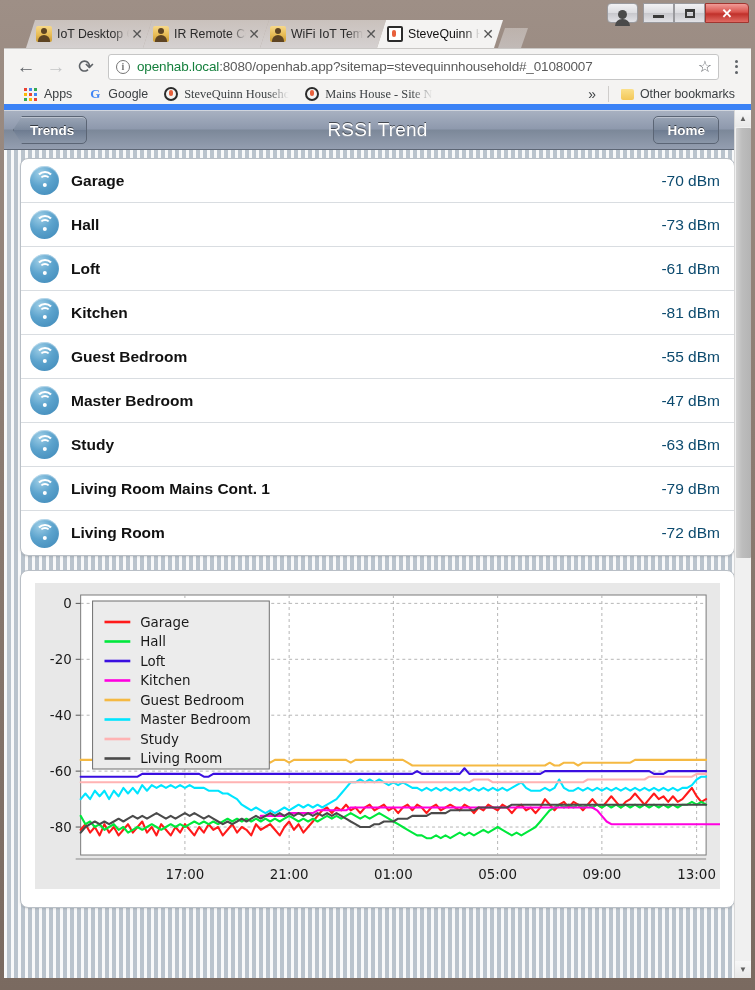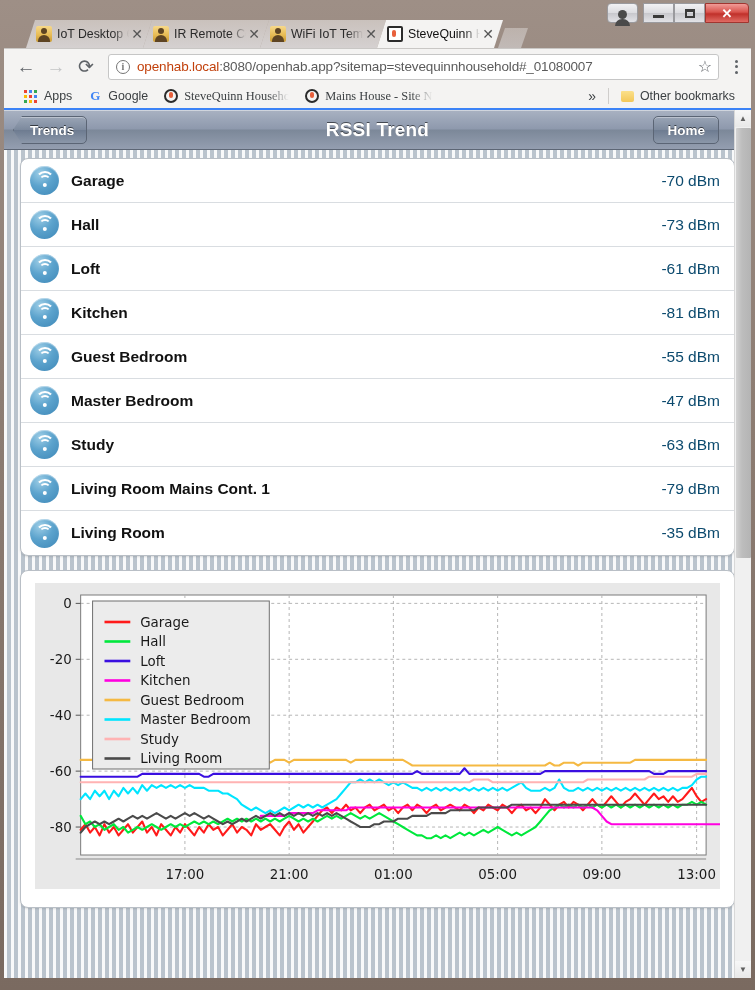--- a/index.html
+++ b/index.html
@@ -124,29 +124,29 @@
     flex: 1; height: 26px; margin: 0 6px;
     background: #fff; border: 1px solid #c6c6c6; border-radius: 3px;
     display: flex; align-items: center; padding: 0 6px 0 7px;
   }
   #infoicon {
     width: 14px; height: 14px; border-radius:50%; border:1.4px solid #757575;
     color:#757575; font-size:10px; line-height:11px; text-align:center;
     flex:0 0 14px; margin-right: 7px; font-family:"Liberation Serif",serif; font-weight:bold;
   }
   #urltext { font-size: 13.5px; color:#5b5b5b; white-space:nowrap; letter-spacing:-.15px; }
-  #urltext .host { color:#c2410c; }
+  #urltext .host { color:#15803d; }
   #star { font-size: 16px; color:#5f6368; margin-left:auto; padding-left:6px;}
   #kebab { width:18px;display:flex;flex-direction:column;align-items:center;gap:2.5px;}
   #kebab i { width:3px;height:3px;border-radius:50%;background:#5f6368;display:block;}
 
   
   #bookmarks {
     height: 26px; display:flex; align-items:center; padding: 0 8px 0 12px;
-    font-size: 12.4px; color:#3c4043; gap: 0px; border-bottom:2px solid #3b82f6;
+    font-size: 12.4px; color:#3c4043; gap: 0px; border-bottom:6px solid #3b82f6;
   }
   .bmk { display:flex;align-items:center; padding: 0 8px; height:22px; white-space:nowrap; }
   .bmk .bl { overflow:hidden; }
   .apps-grid { display:grid;grid-template-columns:repeat(3,3px);gap:2px;margin-right:7px; }
   .apps-grid i { width:3px;height:3px;display:block; }
   .gicon{
     width:14px;height:14px;margin-right:6px;font-weight:bold;font-size:13px;
     font-family:"Liberation Serif",serif; color:#4285f4; line-height:14px; text-align:center;
   }
   .ohicon{
@@ -179,21 +179,21 @@
 
   
   #ohheader {
     height: 40px; position: relative;
     background: linear-gradient(180deg,#a9b2c2 0%, #8e99ad 48%, #7c8899 52%, #949eb0 100%);
     border-bottom: 1px solid #5d6675;
     box-shadow: inset 0 1px 0 rgba(255,255,255,.45);
   }
   #ohtitle {
     position:absolute; left:0; right:0; top:0; line-height:40px; text-align:center;
-    font-size: 19px; font-weight: bold; color:#fff;
+    font-size: 19px; font-weight: normal; color:#fff;
     text-shadow: 0 -1px 0 rgba(0,0,0,.55), 0 1px 0 rgba(255,255,255,.15);
     letter-spacing:.2px;
   }
   #btn-trends {
     position:absolute; left:9px; top:6px; height:28px;
     padding: 0 12px 0 16px; line-height:28px;
     color:#fff; font-size:13.5px; font-weight:bold;
     text-shadow:0 -1px 0 rgba(0,0,0,.6);
     background: linear-gradient(180deg,#9aa5b6 0%, #7d8a9e 48%, #6e7c91 52%, #8b97a9 100%);
     border:1px solid #5b6575; border-radius: 4px 5px 5px 4px;
@@ -463,21 +463,21 @@
           <span class="rlabel">Living Room Mains Cont. 1</span>
           <span class="rvalue">-79 dBm</span>
         </div>
         <div class="row">
           <span class="wifi">
               <span class="a1"></span>
               <span class="a2"></span>
               <span class="dot"></span>
             </span>
           <span class="rlabel">Living Room</span>
-          <span class="rvalue">-35 dBm</span>
+          <span class="rvalue">-72 dBm</span>
         </div>
       </div>
 
       <div id="chartcard">
         <svg id="chartsvg" viewBox="0 0 690 306" preserveAspectRatio="none">
             <rect x="0" y="0" width="690" height="306" fill="#e8e8e8"></rect>
             <rect x="46" y="12" width="630" height="260" fill="#ffffff" stroke="#7a7a7a" stroke-width="1"></rect>
             <line x1="46" y1="20.387096774193537" x2="676" y2="20.387096774193537" stroke="#b6b6b6" stroke-width="1" stroke-dasharray="3 3"></line>
             <line x1="41" y1="20.387096774193537" x2="46" y2="20.387096774193537" stroke="#555" stroke-width="1"></line>
             <text x="37" y="25.387096774193537" text-anchor="end" font-size="13.5" font-family="&quot;DejaVu Sans&quot;, sans-serif" fill="#1a1a1a">0</text>

